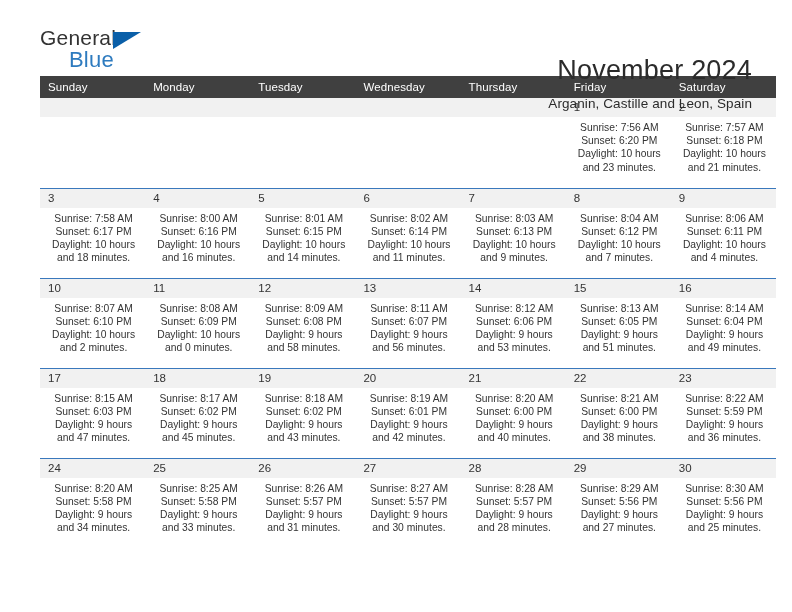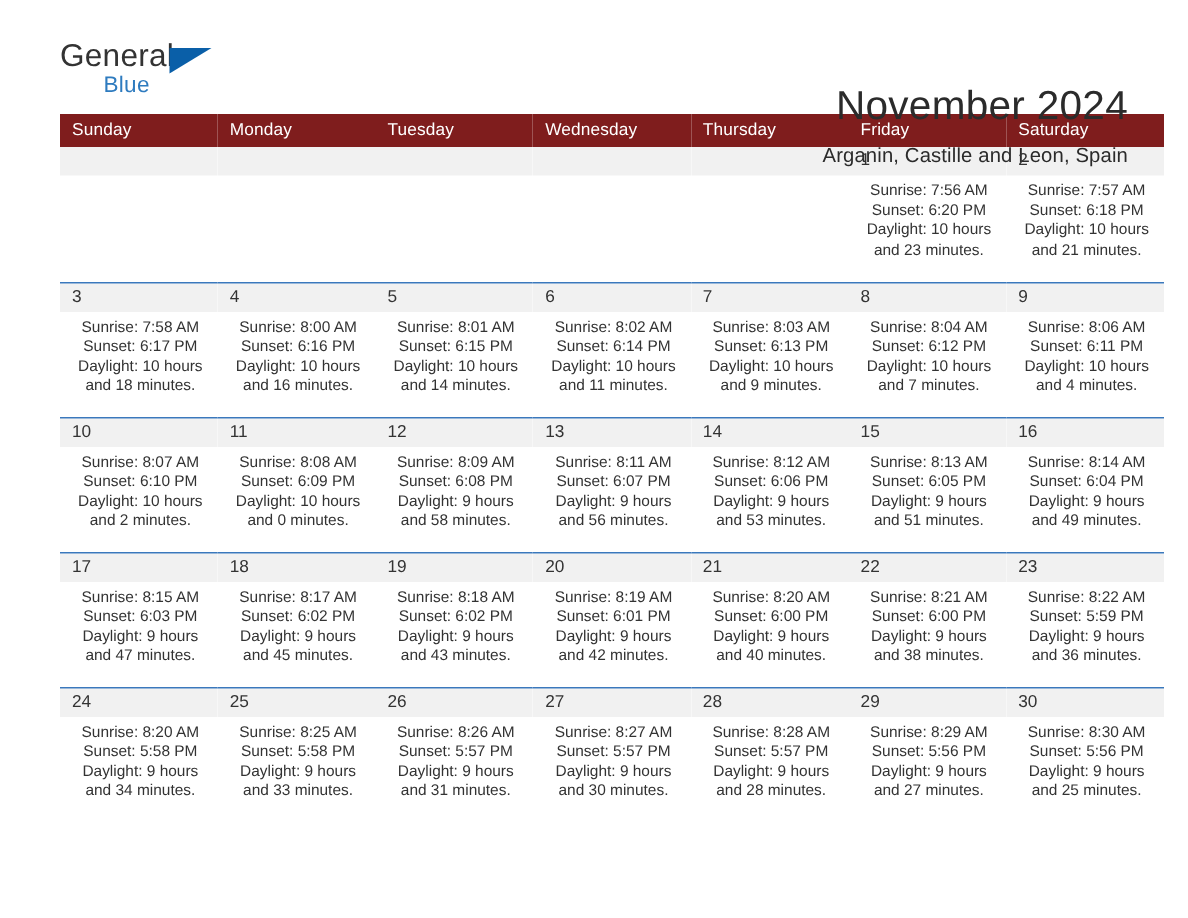--- a/index.html
+++ b/index.html
@@ -32,21 +32,21 @@
     line-height: 1;
     user-select: none;
   }
   .logo-general {
     font-size: 21px;
     letter-spacing: .2px;
     color: #333333;
     display: block;
   }
   .logo-blue {
-    font-size: 15px;
+    font-size: 22px;
     letter-spacing: .2px;
     color: #2e7bbf;
     display: block;
     margin-top: 1px;
     margin-left: 29px;
   }
   .logo-tri {
     position: absolute;
     left: 73px;
     top: 5px;
@@ -72,21 +72,21 @@
     letter-spacing: .1px;
   }
 
   
   .calendar {
     width: 736px;
     border-collapse: collapse;
     table-layout: fixed;
   }
   .calendar th {
-    background: #7f1d1d;
+    background: #404040;
     color: #ffffff;
     font-size: 11.5px;
     font-weight: normal;
     text-align: left;
     padding: 5px 0 5px 8px;
     height: 21px;
     letter-spacing: .1px;
   }
   .calendar td {
     width: 105.14px;

